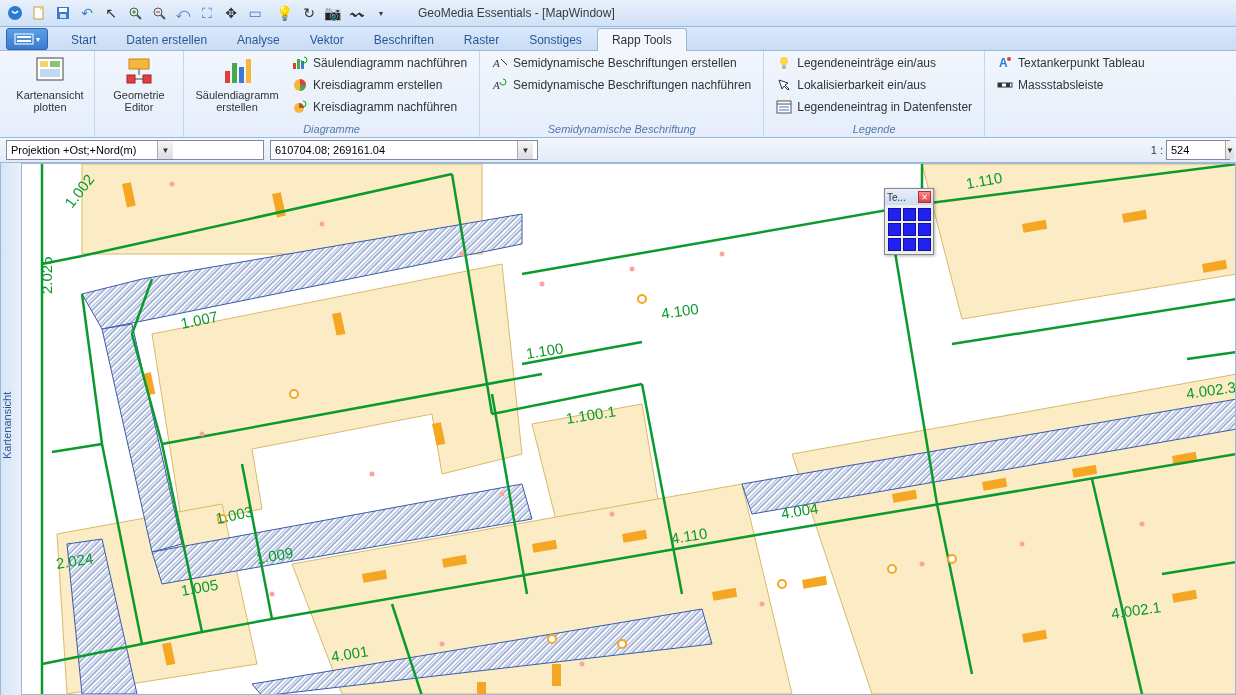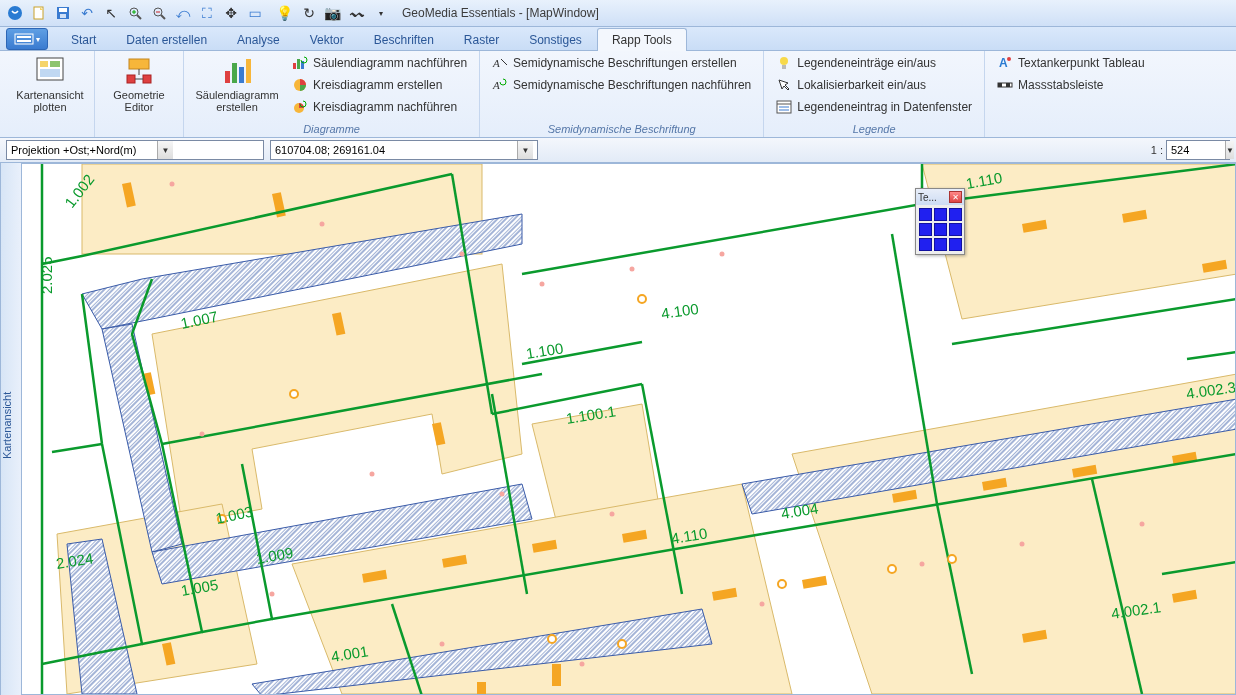--- a/index.html
+++ b/index.html
@@ -22,21 +22,21 @@
     padding: 0 4px;
     gap: 2px;
     border-bottom: 1px solid #9db7d9;
   }
   .title-bar .qat-btn {
     width: 22px; height: 22px;
     display: flex; align-items: center; justify-content: center;
     border-radius: 2px;
     font-size: 14px;
   }
-  .title-text { margin-left: 8px; font-size: 12px; color: #3b3b3b; }
+  .title-text { margin-left: 24px; font-size: 12px; color: #3b3b3b; }
 
   
   .tab-row {
     height: 24px;
     background: linear-gradient(to bottom, #dae8fb 0%, #c9ddf6 100%);
     display: flex;
     align-items: flex-end;
     padding-left: 6px;
     border-bottom: 1px solid #9db7d9;
   }
@@ -138,21 +138,21 @@
   }
   .map-canvas {
     flex:1; position:relative; overflow:hidden; background:#fff;
     border:1px solid #9db7d9;
   }
   .map-canvas svg { position:absolute; top:0; left:0; }
   .parcel-label { fill:#0a9a2d; font-size:15px; font-family:Arial,sans-serif; font-weight:500; }
 
   
   .float-panel {
-    position:absolute; top:24px; left:893px;
+    position:absolute; top:24px; left:862px;
     width:50px;
     background:#f4f4f4;
     border:1px solid #888;
     box-shadow:1px 1px 3px rgba(0,0,0,.3);
   }
   .float-panel .hdr {
     height:16px;background:linear-gradient(#e8eef9,#cddcf3);
     font-size:10px;display:flex;align-items:center;justify-content:space-between;
     padding:0 2px;
   }

